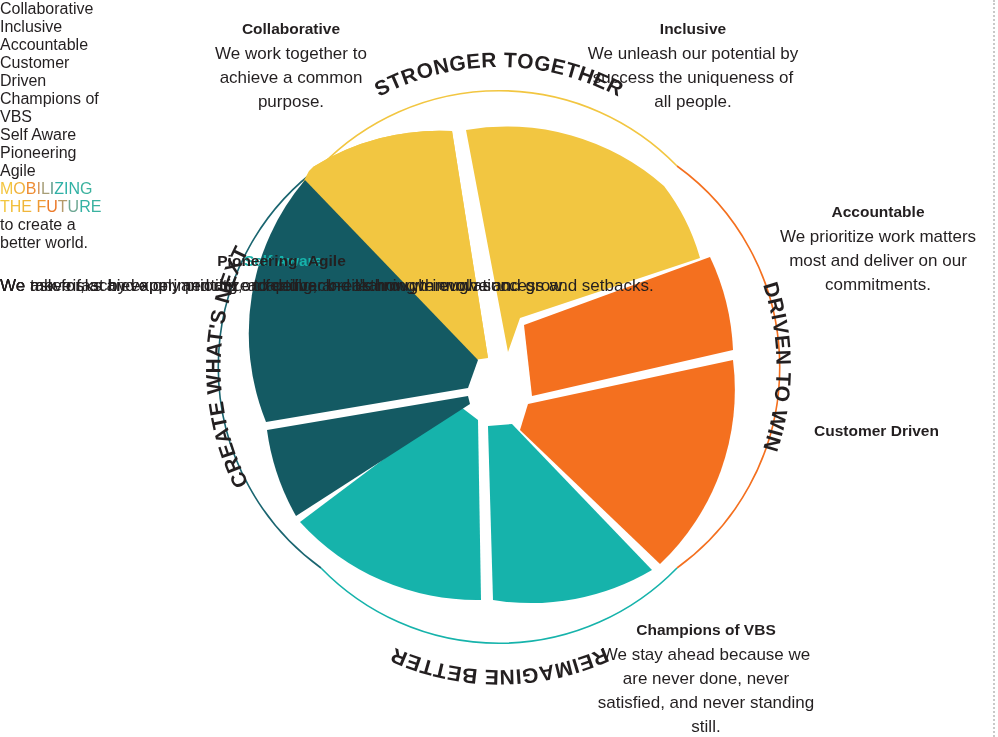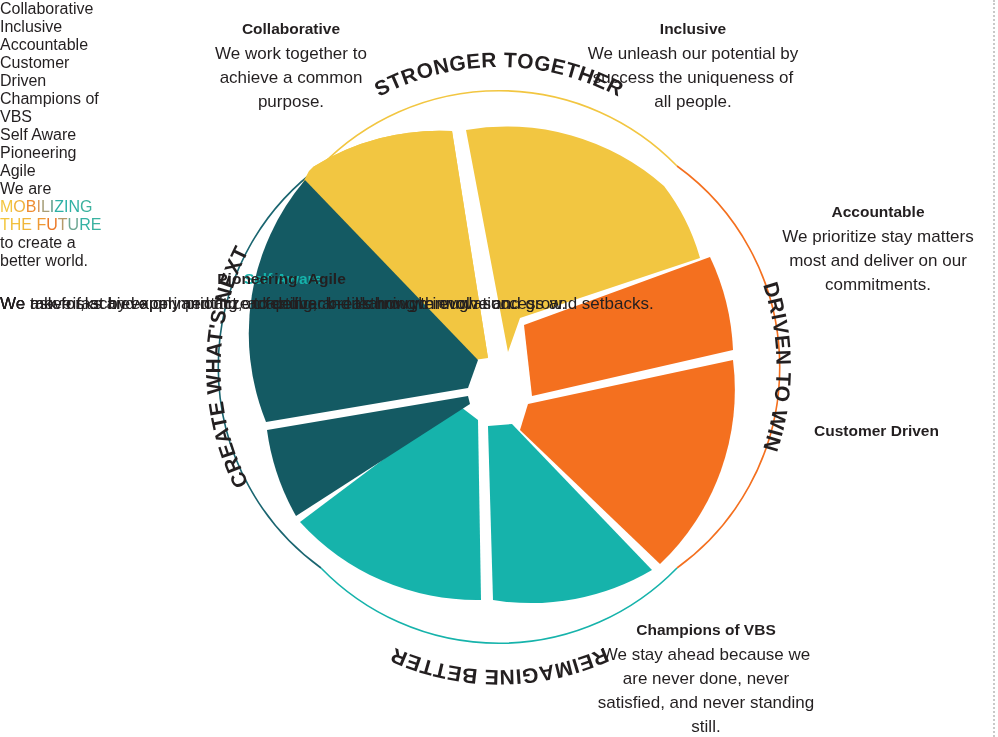--- a/index.html
+++ b/index.html
@@ -111,40 +111,39 @@
   <div class="wlabel" style="left:562px;top:253px;width:144px;">Accountable</div>
   <div class="wlabel" style="left:598px;top:383px;width:110px;">Customer
 Driven</div>
   <div class="wlabel" style="left:527px;top:508px;width:118px;">Champions
 of VBS</div>
   <div class="wlabel" style="left:370px;top:531px;width:122px;">Self Aware</div>
   <div class="wlabel" style="left:265px;top:452px;width:126px;">Pioneering</div>
   <div class="wlabel" style="left:315px;top:309px;width:76px;">Agile</div>
 
   <div class="center-txt">
-    <div class="ct-l1">We are</div>
     <div class="ct-big" id="ctMob"><span style="color: rgb(243, 197, 63);">M</span><span style="color: rgb(240, 178, 60);">O</span><span style="color: rgb(238, 140, 51);">B</span><span style="color: rgb(216, 152, 92);">I</span><span style="color: rgb(167, 158, 119);">L</span><span style="color: rgb(95, 157, 140);">I</span><span style="color: rgb(47, 176, 166);">Z</span><span style="color: rgb(43, 178, 168);">I</span><span style="color: rgb(49, 177, 164);">N</span><span style="color: rgb(60, 178, 158);">G</span></div>
     <div class="ct-big" id="ctFut"><span style="color: rgb(243, 198, 63);">T</span><span style="color: rgb(242, 192, 61);">H</span><span style="color: rgb(240, 182, 59);">E</span><span style="color: rgb(255, 255, 255);">&nbsp;</span><span style="color: rgb(238, 154, 52);">F</span><span style="color: rgb(236, 123, 42);">U</span><span style="color: rgb(181, 154, 106);">T</span><span style="color: rgb(111, 168, 148);">U</span><span style="color: rgb(53, 178, 164);">R</span><span style="color: rgb(58, 178, 160);">E</span></div>
     <div class="ct-l4">to create a</div>
     <div class="ct-l4">better world.</div>
   </div>
 
   <div class="callout c-center co-collab">
     <div class="ct yellow">Collaborative</div>
     <div class="cb">We work together to achieve a common purpose.</div>
   </div>
 
   <div class="callout c-center co-incl">
     <div class="ct yellow">Inclusive</div>
     <div class="cb">We unleash our potential by success the uniqueness of all people.</div>
   </div>
 
   <div class="callout c-center co-acct">
     <div class="ct orange">Accountable</div>
-    <div class="cb">We prioritize stay matters most and deliver on our commitments.</div>
+    <div class="cb">We prioritize work matters most and deliver on our commitments.</div>
   </div>
 
   <div class="callout c-center co-cust">
     <div class="ct orange">Customer Driven</div>
   </div>
 
   <div class="callout c-center co-champ">
     <div class="ct teal">Champions of VBS</div>
     <div class="cb">We stay ahead because we are never done, never satisfied, and never standing still.</div>
   </div>

